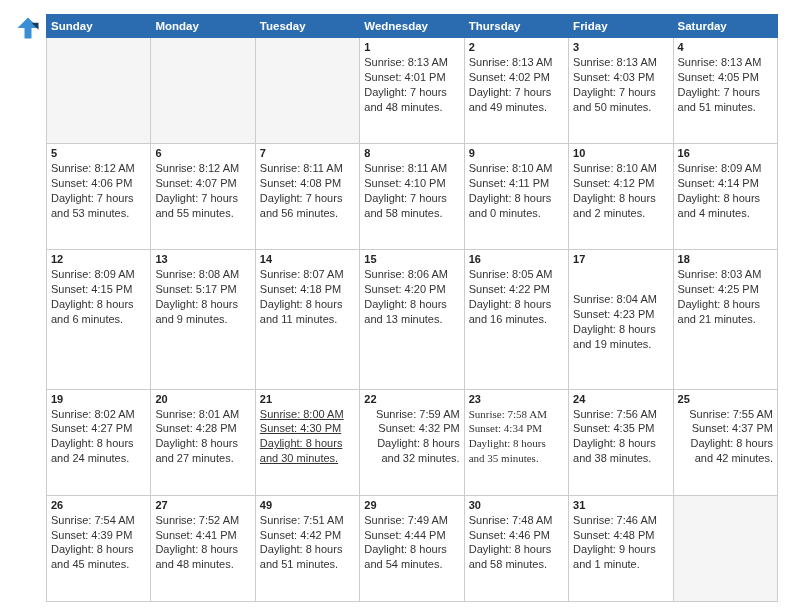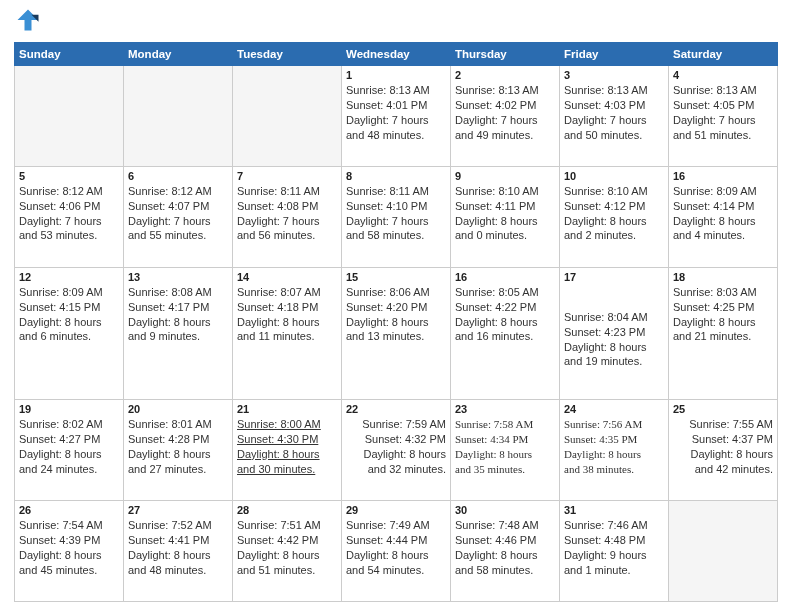--- a/index.html
+++ b/index.html
@@ -6,23 +6,23 @@
     body {
       width: 792px;
       height: 612px;
       font-family: Arial, sans-serif;
       background: #fff;
       overflow: hidden;
     }
     .page {
       width: 792px;
       height: 612px;
-      padding: 6px 14px 10px 14px;
+      padding: 14px 14px 10px 14px;
       display: flex;
-      flex-direction: column;
+      flex-direction: row;
     }
     .header {
       display: flex;
       justify-content: space-between;
       align-items: flex-start;
       margin-bottom: 8px;
     }
     .logo {
       display: flex;
       align-items: center;
@@ -221,21 +221,21 @@
           <td>
             <span class="day-num">12</span>
             <div class="cell-text" style="white-space: pre-line;">Sunrise: 8:09 AM
 Sunset: 4:15 PM
 Daylight: 8 hours
 and 6 minutes.</div>
           </td>
           <td>
             <span class="day-num">13</span>
             <div class="cell-text" style="white-space: pre-line;">Sunrise: 8:08 AM
-Sunset: 4:17 PM
+Sunset: 5:17 PM
 Daylight: 8 hours
 and 9 minutes.</div>
           </td>
           <td>
             <span class="day-num">14</span>
             <div class="cell-text" style="white-space: pre-line;">Sunrise: 8:07 AM
 Sunset: 4:18 PM
 Daylight: 8 hours
 and 11 minutes.</div>
           </td>
@@ -299,21 +299,21 @@
           </td>
           <td>
             <span class="day-num">23</span>
             <div class="cell-text" style="white-space: pre-line; font-family: Liberation Serif, serif;">Sunrise: 7:58 AM
 Sunset: 4:34 PM
 Daylight: 8 hours
 and 35 minutes.</div>
           </td>
           <td>
             <span class="day-num">24</span>
-            <div class="cell-text" style="white-space: pre-line; font-family: Liberation Serif, serif;">Sunrise: 7:56 AM
+            <div class="cell-text" style="white-space: pre-line;">Sunrise: 7:56 AM
 Sunset: 4:35 PM
 Daylight: 8 hours
 and 38 minutes.</div>
           </td>
           <td>
             <span class="day-num">25</span>
             <div class="cell-text" style="white-space: pre-line; text-align: right;">Sunrise: 7:55 AM
 Sunset: 4:37 PM
 Daylight: 8 hours
 and 42 minutes.</div>
@@ -328,21 +328,21 @@
 and 45 minutes.</div>
           </td>
           <td>
             <span class="day-num">27</span>
             <div class="cell-text" style="white-space: pre-line;">Sunrise: 7:52 AM
 Sunset: 4:41 PM
 Daylight: 8 hours
 and 48 minutes.</div>
           </td>
           <td>
-            <span class="day-num">28</span>
+            <span class="day-num">49</span>
             <div class="cell-text" style="white-space: pre-line;">Sunrise: 7:51 AM
 Sunset: 4:42 PM
 Daylight: 8 hours
 and 51 minutes.</div>
           </td>
           <td>
             <span class="day-num">29</span>
             <div class="cell-text" style="white-space: pre-line;">Sunrise: 7:49 AM
 Sunset: 4:44 PM
 Daylight: 8 hours

